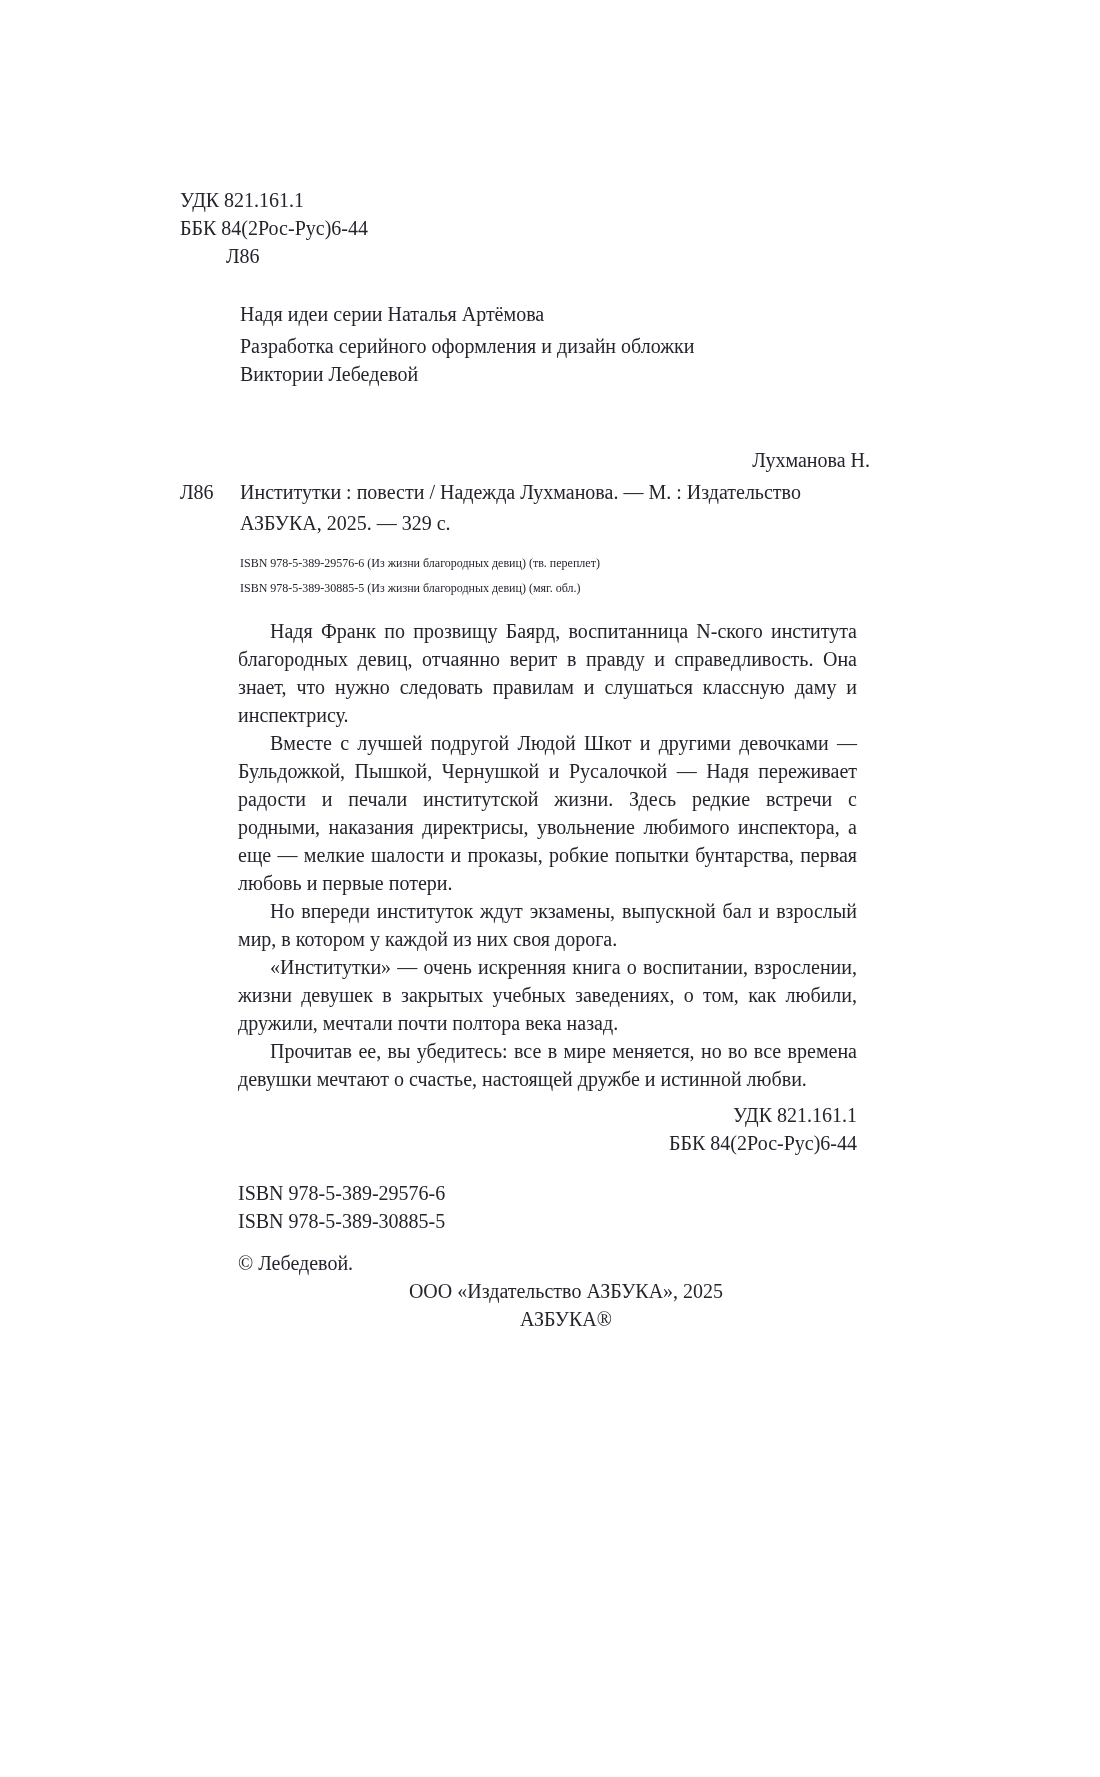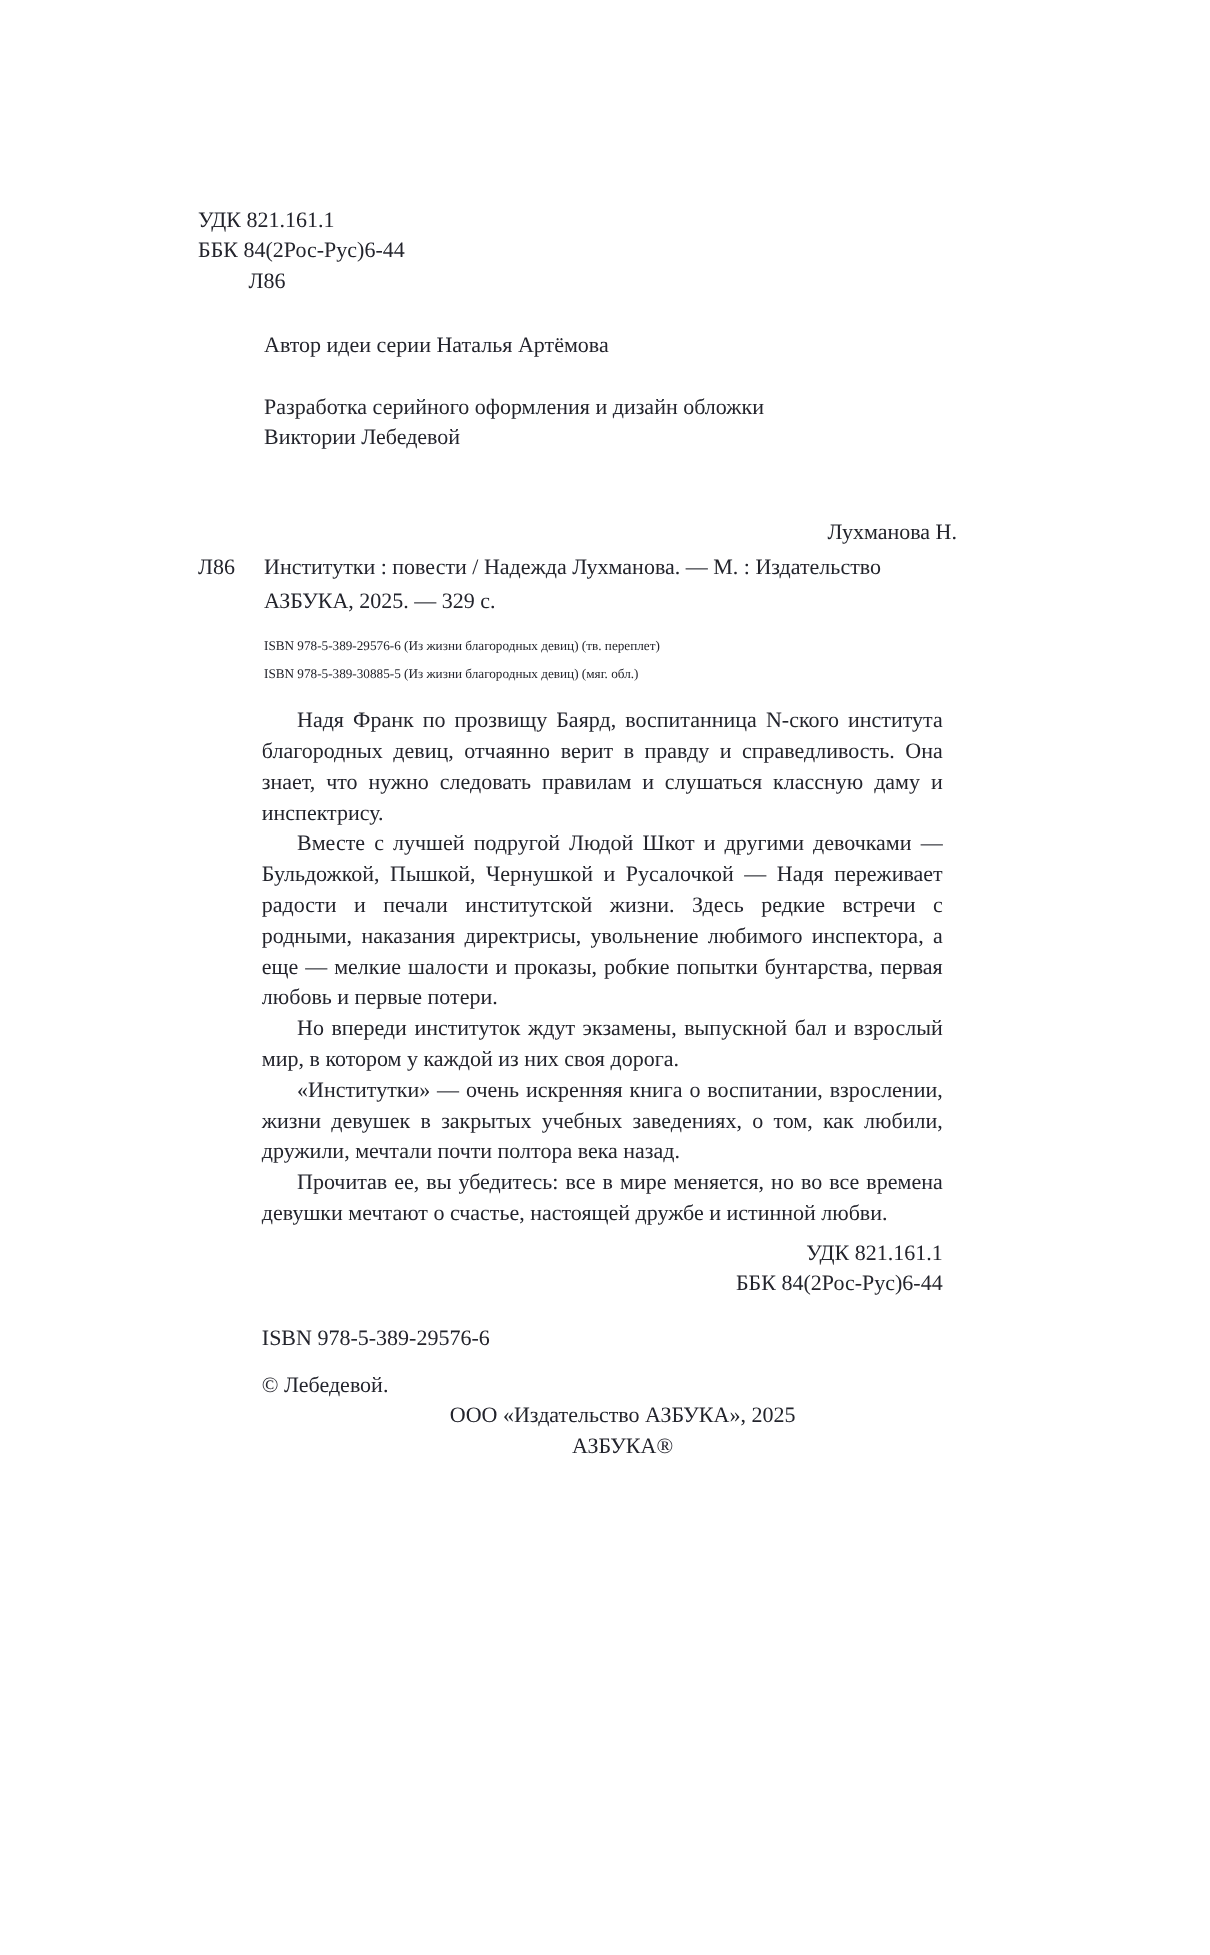--- a/index.html
+++ b/index.html
@@ -25,21 +25,21 @@
   .top-codes div {
     white-space: pre;
   }
   .l86-top {
     margin-left: 46px;
   }
   .series-line {
     margin: 30px 0 0 60px;
   }
   .design-block {
-    margin: 28px 0 0 60px;
+    margin: 4px 0 0 60px;
   }
   .it {
   }
   .author-heading {
     margin: 58px 0 0 36px;
     text-align: right;
   }
   .catalog-entry {
     position: relative;
     margin: 3px 0 0 0;
@@ -87,21 +87,21 @@
 
 <div class="page">
   <div class="content">
 
     <div class="top-codes">
       <div>УДК 821.161.1</div>
       <div>ББК 84(2Рос-Рус)6-44</div>
       <div class="l86-top">Л86</div>
     </div>
 
-    <p class="series-line"><span>Автор идеи серии </span><span class="it">Наталья Артёмова</span></p>
+    <p class="series-line"><span>Надя идеи серии </span><span class="it">Наталья Артёмова</span></p>
 
     <p class="design-block"><span>Разработка серийного оформления и дизайн обложки</span><br><span class="it">Виктории Лебедевой</span></p>
 
     <div class="author-heading">Лухманова Н.</div>
 
     <div class="catalog-entry">
       <span class="catalog-code">Л86</span>
       <span>Институтки : повести / Надежда Лухманова. — М. : Издательство АЗБУКА, 2025. — 329 с.</span>
     </div>
 
@@ -118,20 +118,21 @@
       <p>Прочитав ее, вы убедитесь: все в мире меняется, но во все времена девушки мечтают о счастье, настоящей дружбе и истинной любви.</p>
     </div>
 
     <div class="codes-right">
       <div>УДК 821.161.1</div>
       <div>ББК 84(2Рос-Рус)6-44</div>
     </div>
 
     <div class="isbn-bottom">
       <div>ISBN 978-5-389-29576-6</div>
+      <div>ISBN 978-5-389-30885-5</div>
     </div>
 
     <div class="copyright-block">
       <div>© Лебедевой.</div>
       <div class="shift">ООО «Издательство АЗБУКА», 2025</div>
       <div class="shift">АЗБУКА®</div>
     </div>
 
   </div>
 </div>

